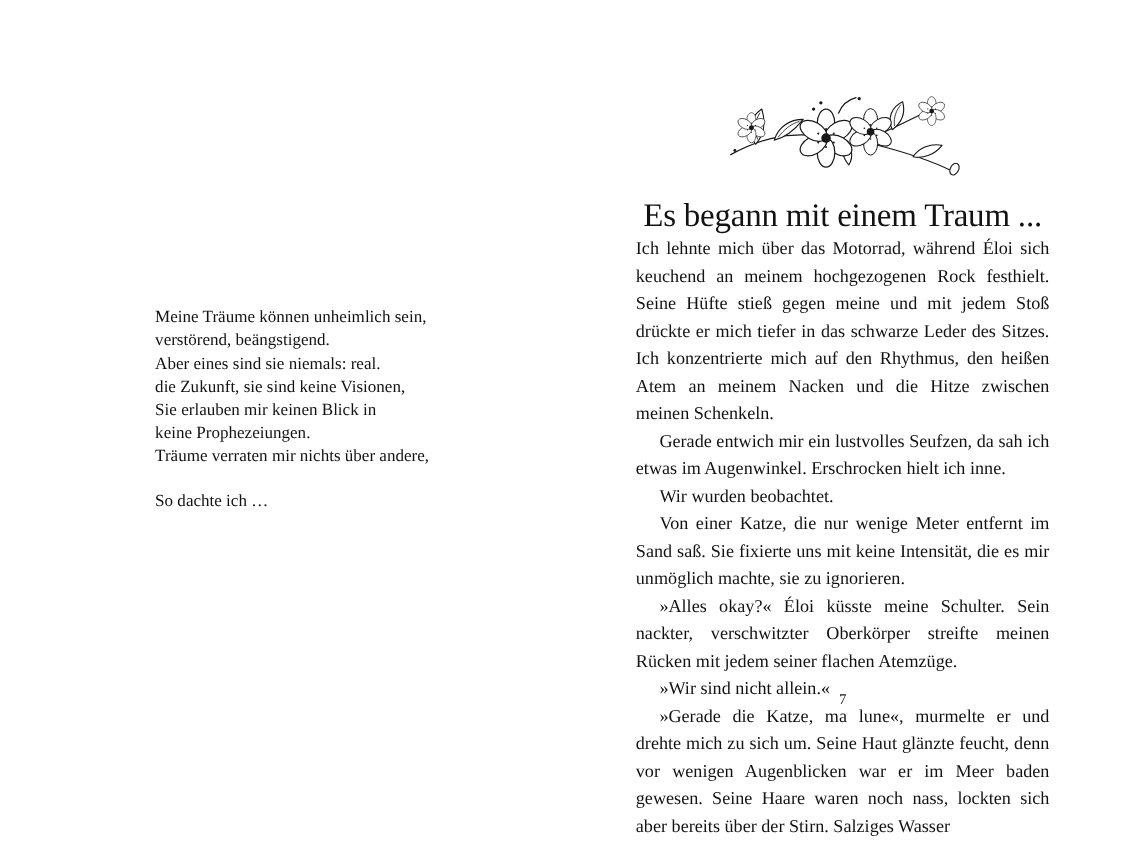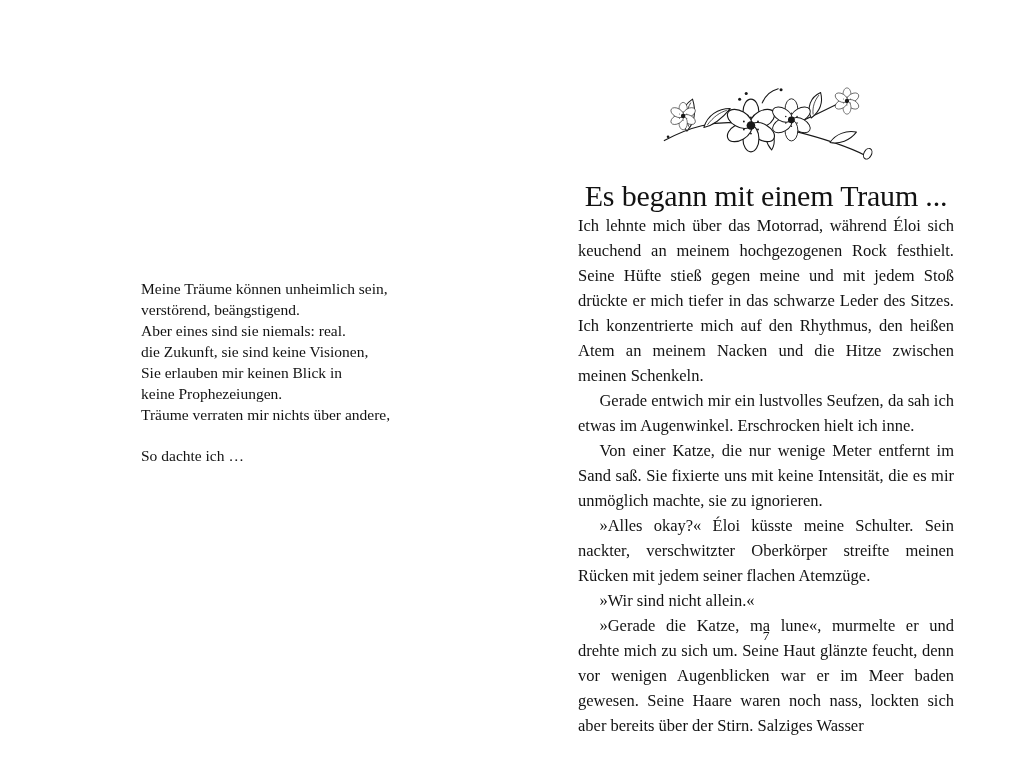--- a/index.html
+++ b/index.html
@@ -155,20 +155,21 @@
           </g>
         </g>
       </svg>
     </div>
 
     <h1 class="chapter-title">Es begann mit einem Traum ...</h1>
 
     <div class="body-text">
       <p class="no-indent">Ich lehnte mich über das Motorrad, während Éloi sich keuchend an meinem hochgezogenen Rock festhielt. Seine Hüfte stieß gegen meine und mit jedem Stoß drückte er mich tiefer in das schwarze Leder des Sitzes. Ich konzentrierte mich auf den Rhythmus, den heißen Atem an meinem Nacken und die Hitze zwischen meinen Schenkeln.</p>
       <p>Gerade entwich mir ein lustvolles Seufzen, da sah ich etwas im Augenwinkel. Erschrocken hielt ich inne.</p>
+      <p>Wir wurden beobachtet.</p>
       <p>Von einer Katze, die nur wenige Meter entfernt im Sand saß. Sie fixierte uns mit keine Intensität, die es mir unmöglich machte, sie zu ignorieren.</p>
       <p>»Alles okay?« Éloi küsste meine Schulter. Sein nackter, verschwitzter Oberkörper streifte meinen Rücken mit jedem seiner flachen Atemzüge.</p>
       <p>»Wir sind nicht allein.«</p>
       <p><span>»Gerade die Katze, </span><span class="italic">ma lune</span><span>«, murmelte er und drehte mich zu sich um. Seine Haut glänzte feucht, denn vor wenigen Augenblicken war er im Meer baden gewesen. Seine Haare waren noch nass, lockten sich aber bereits über der Stirn. Salziges Wasser</span></p>
     </div>
   </div>
 
   <div class="page-number">7</div>
 </div>
 

